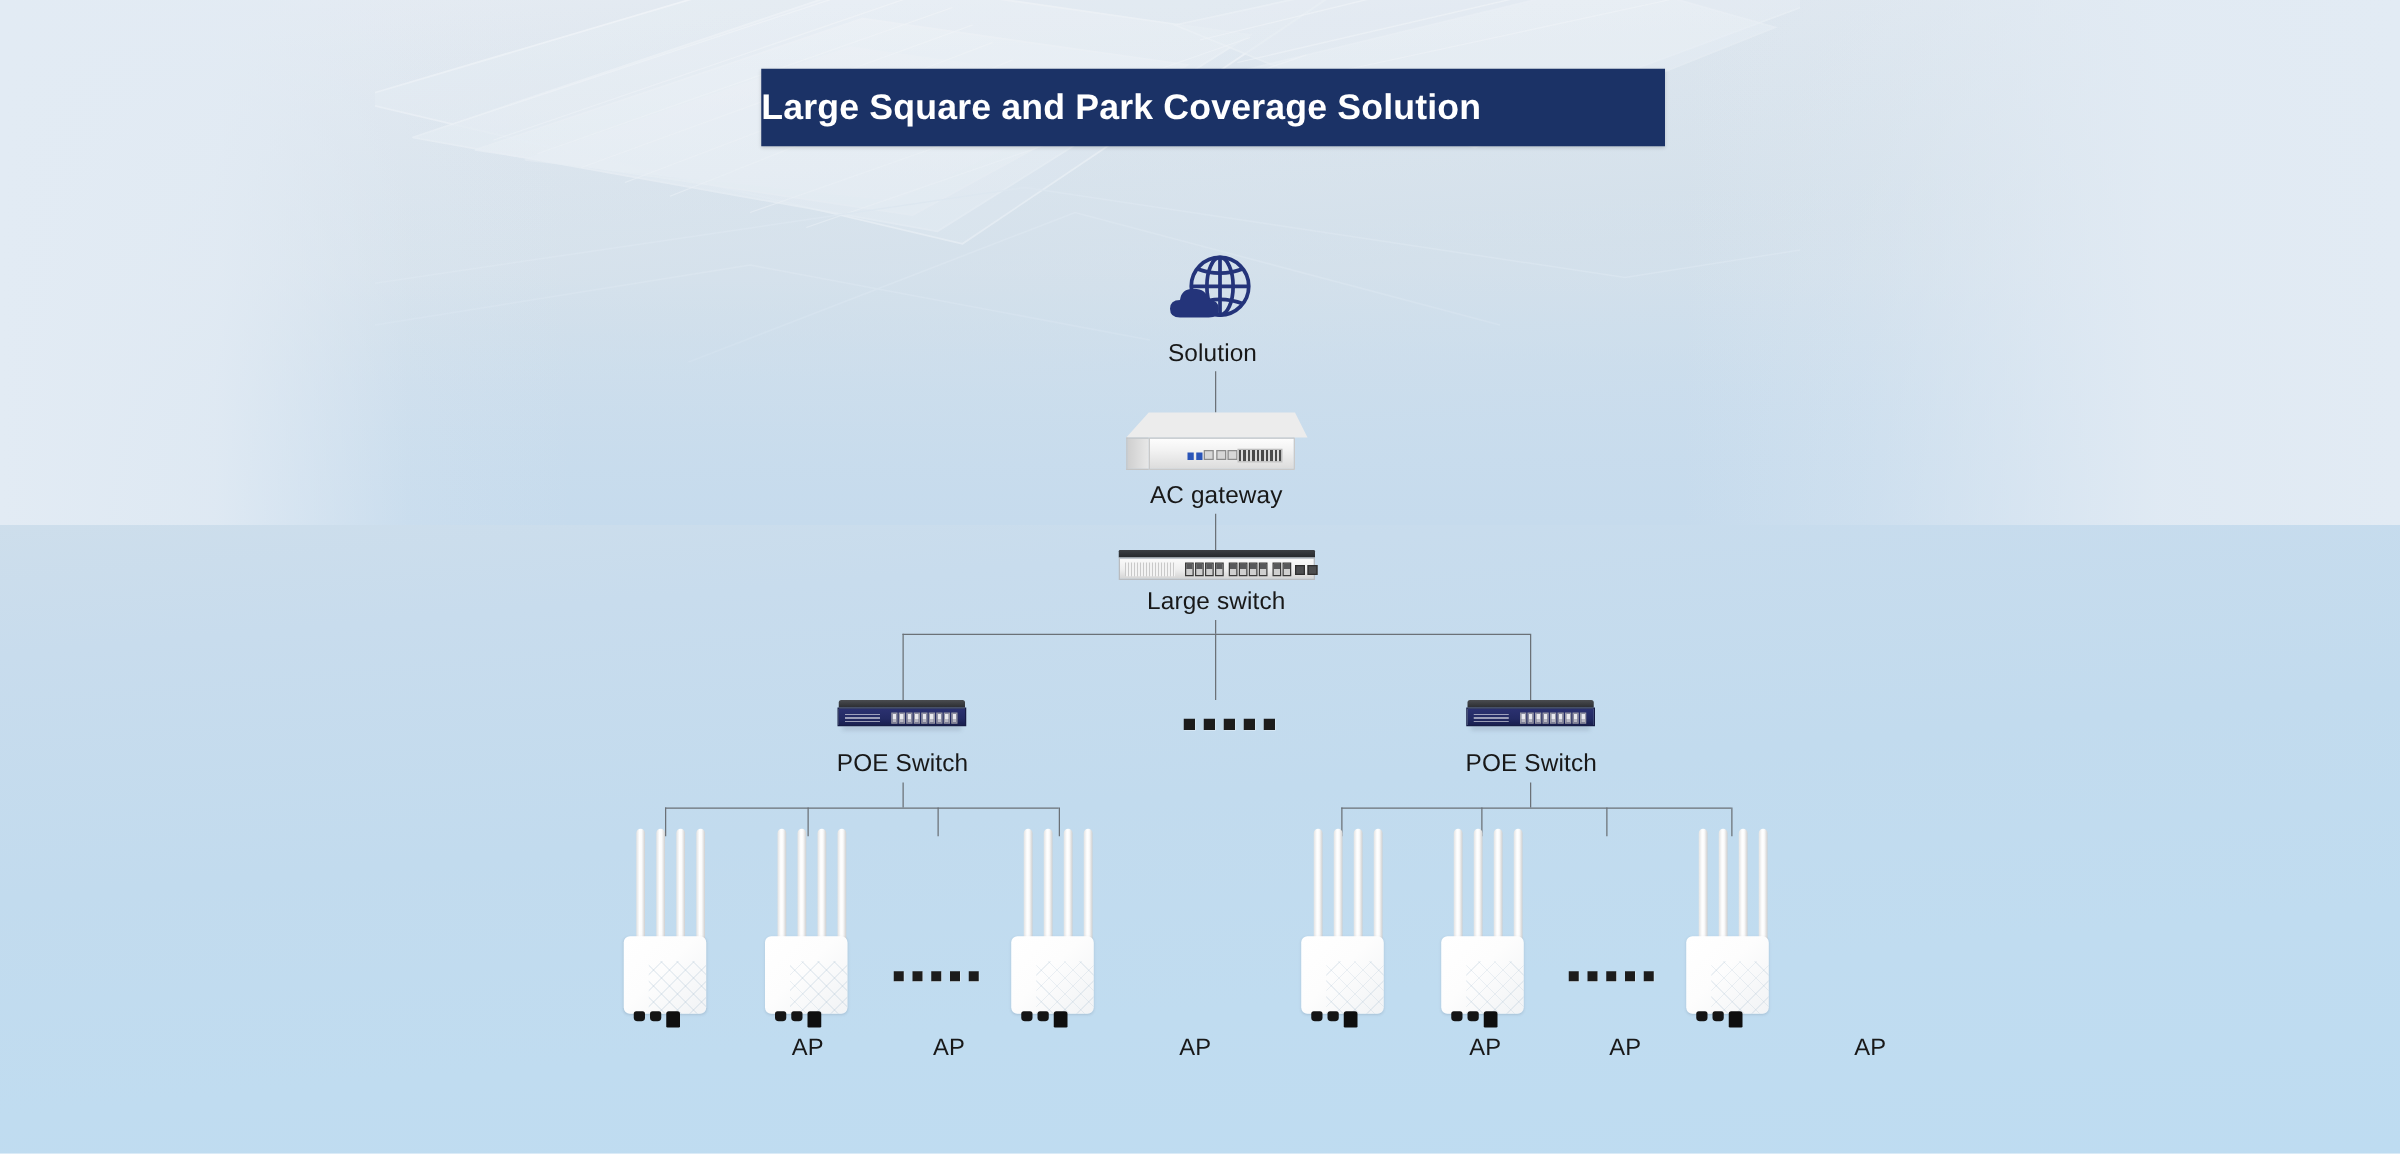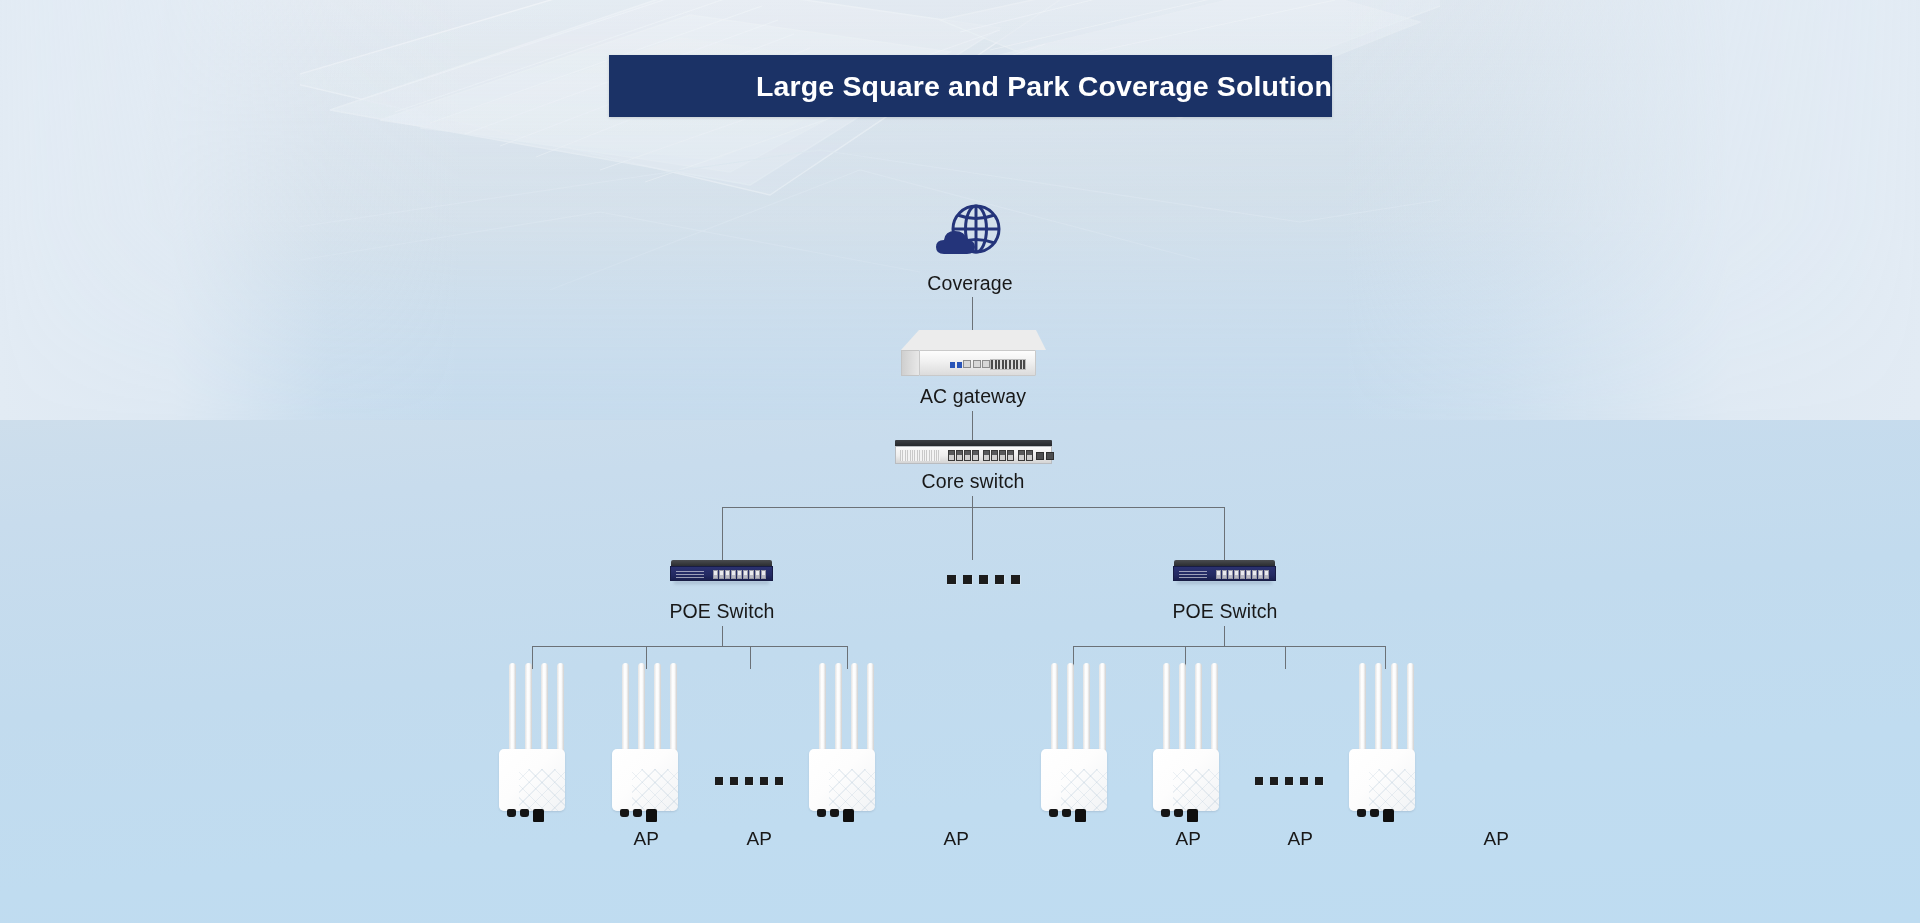--- a/index.html
+++ b/index.html
@@ -60,21 +60,21 @@
   }
 
   
   #title-banner {
     position: absolute;
     left: 609px; top: 55px;
     width: 723px; height: 62px;
     background: #1b3266;
     display: flex;
     align-items: center;
-    justify-content: flex-end;
+    justify-content: flex-start;
     box-shadow: 0 1px 3px rgba(0,0,0,0.14);
   }
   #title-text {
     color: #ffffff;
     font-size: 28.5px;
     font-weight: 600;
     letter-spacing: 0.15px;
     white-space: nowrap;
   }
 
@@ -287,21 +287,21 @@
     <g fill="none" stroke="#24347a" stroke-width="3">
       <circle cx="42" cy="27" r="23"></circle>
       <ellipse cx="42" cy="27" rx="10.5" ry="23"></ellipse>
       <line x1="19" y1="27" x2="65" y2="27"></line>
       <path d="M23.5,13 q18.5,7 37,0"></path>
       <path d="M23.5,41 q18.5,-7 37,0"></path>
       <line x1="42" y1="4" x2="42" y2="50"></line>
     </g>
     <path d="M10,52 q-8,0 -8,-7 q0,-7 8,-7 q1,-9 11,-9 q10,0 12,9 q8,0 8,7 q0,7 -8,7 Z" fill="#24347a"></path>
   </svg>
-  <div class="node-label" style="left:848px; top:272px; width:244px;">Coverage</div>
+  <div class="node-label" style="left:848px; top:272px; width:244px;">Solution</div>
   <div class="vline" style="left:972px; top:297px; height:33px;"></div>
 
   <div id="ac-gateway" class="dev">
     <div class="gw-top"></div>
     <div class="gw-side"></div>
     <div class="gw-front">
       <div class="gw-ports">
         <span class="usb"></span>
         <span class="usb"></span>
         <span class="rj"></span>
@@ -336,21 +336,21 @@
       <div class="cs-portgroup" style="left:122px;">
         <span></span>
           <span></span>
       </div>
       <div class="cs-sfp" style="left:140px;">
         <span></span>
           <span></span>
       </div>
     </div>
   </div>
-  <div class="node-label" style="left:851px; top:470px; width:244px;">Core switch</div>
+  <div class="node-label" style="left:851px; top:470px; width:244px;">Large switch</div>
 
   <div class="vline" style="left:972px; top:496px; height:11px;"></div>
   <div class="hline" style="left:722px; top:507px; width:502px;"></div>
   <div class="vline" style="left:722px; top:507px; height:53px;"></div>
   <div class="vline" style="left:972px; top:507px; height:53px;"></div>
   <div class="vline" style="left:1224px; top:507px; height:53px;"></div>
 
   <div class="dev poe-switch" style="left:670px; top:560px;">
     <div class="poe-top"></div>
     <div class="poe-body">

